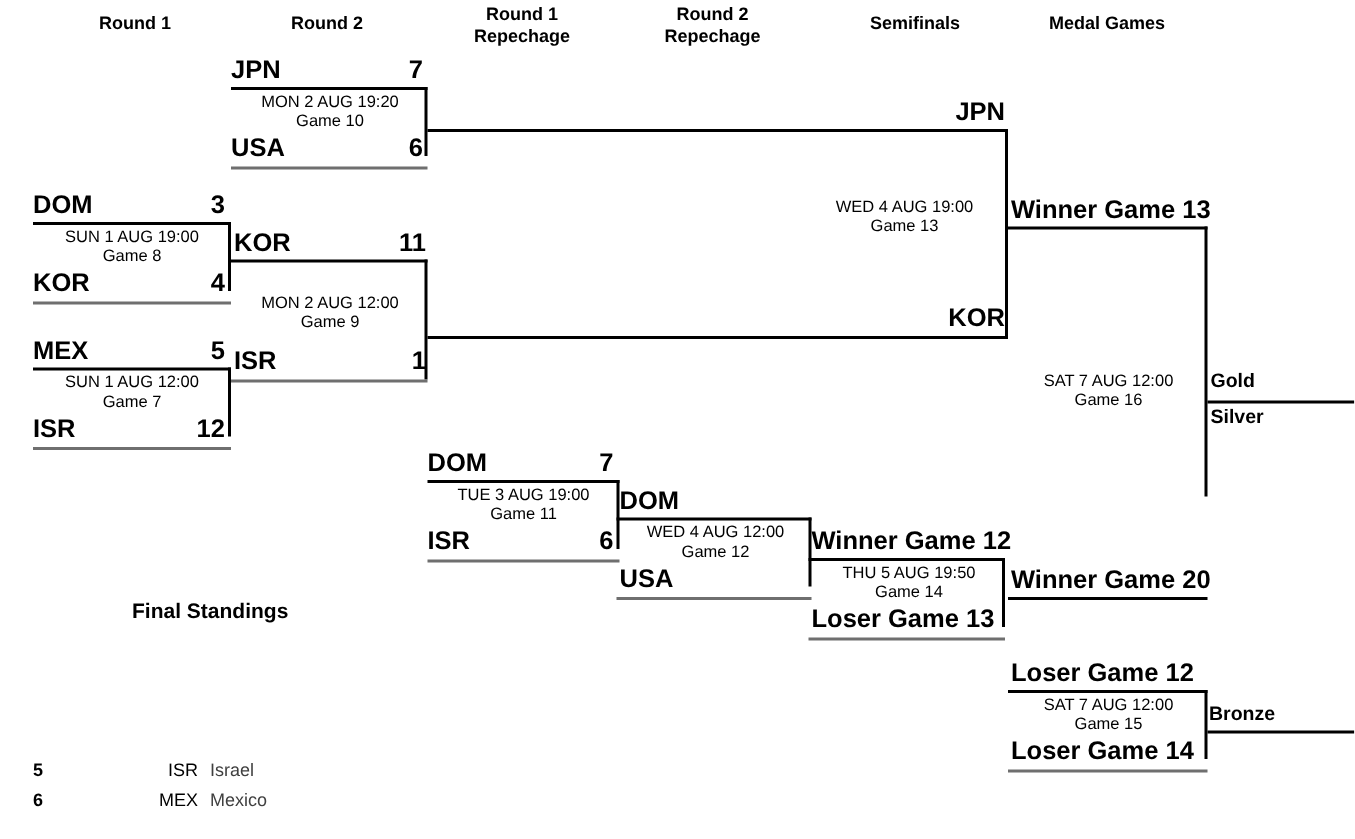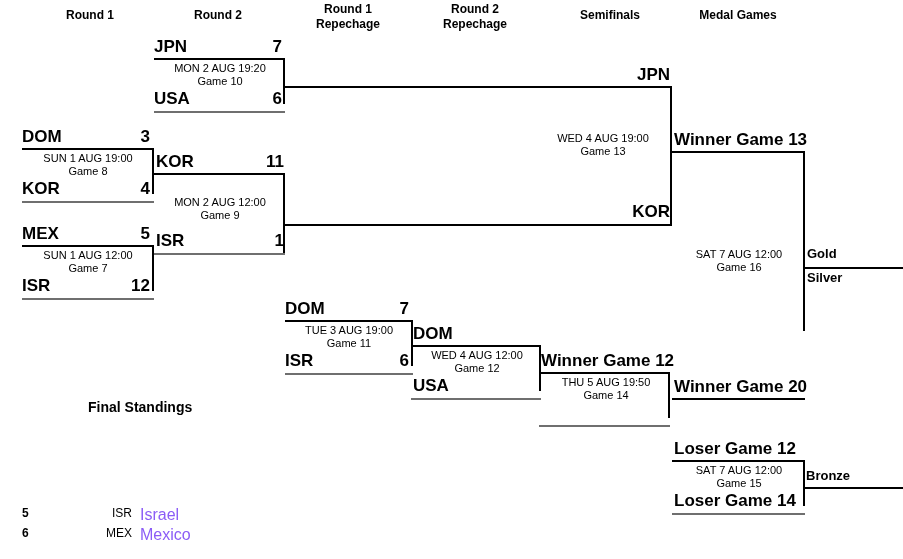--- a/index.html
+++ b/index.html
@@ -79,23 +79,23 @@
   .standing-code {
     position: absolute;
     font-size: 12px;
     font-weight: normal;
     color: #000;
     text-align: right;
     width: 36px;
   }
   .standing-country {
     position: absolute;
-    font-size: 16px;
+    font-size: 12px;
     font-weight: normal;
-    color: #8b5cf6;
+    color: #404040;
   }
   .medal-label {
     position: absolute;
     font-size: 13px;
     font-weight: bold;
     color: #000;
     white-space: nowrap;
   }
 </style>
 </head>
@@ -209,20 +209,24 @@
   <div class="hline gline" style="left:411px; top:398px; width:130px;"></div>
 
   <div class="slot" style="left:541px; top:354px; width:128px; height:18px;">
     <span class="slot-name">Winner Game 12</span>
     <span class="slot-score"></span>
   </div>
   <div class="hline" style="left:539px; top:372px; width:131px;"></div>
   <div class="vline" style="left:668px; top:372px; height:46px;"></div>
   <div class="matchinfo" style="left:545px; top:376px; width:122px;">THU 5 AUG 19:50
 Game 14</div>
+  <div class="slot" style="left:541px; top:406px; width:128px; height:18px;">
+    <span class="slot-name">Loser Game 13</span>
+    <span class="slot-score"></span>
+  </div>
   <div class="hline gline" style="left:539px; top:425px; width:131px;"></div>
 
   <div class="slot" style="left:674px; top:133px; width:128px; height:18px;">
     <span class="slot-name">Winner Game 13</span>
   </div>
   <div class="hline" style="left:672px; top:151px; width:133px;"></div>
   <div class="vline" style="left:803px; top:151px; height:180px;"></div>
   <div class="matchinfo" style="left:676px; top:248px; width:126px;">SAT 7 AUG 12:00
 Game 16</div>
   <div class="slot" style="left:674px; top:380px; width:128px; height:18px;">

